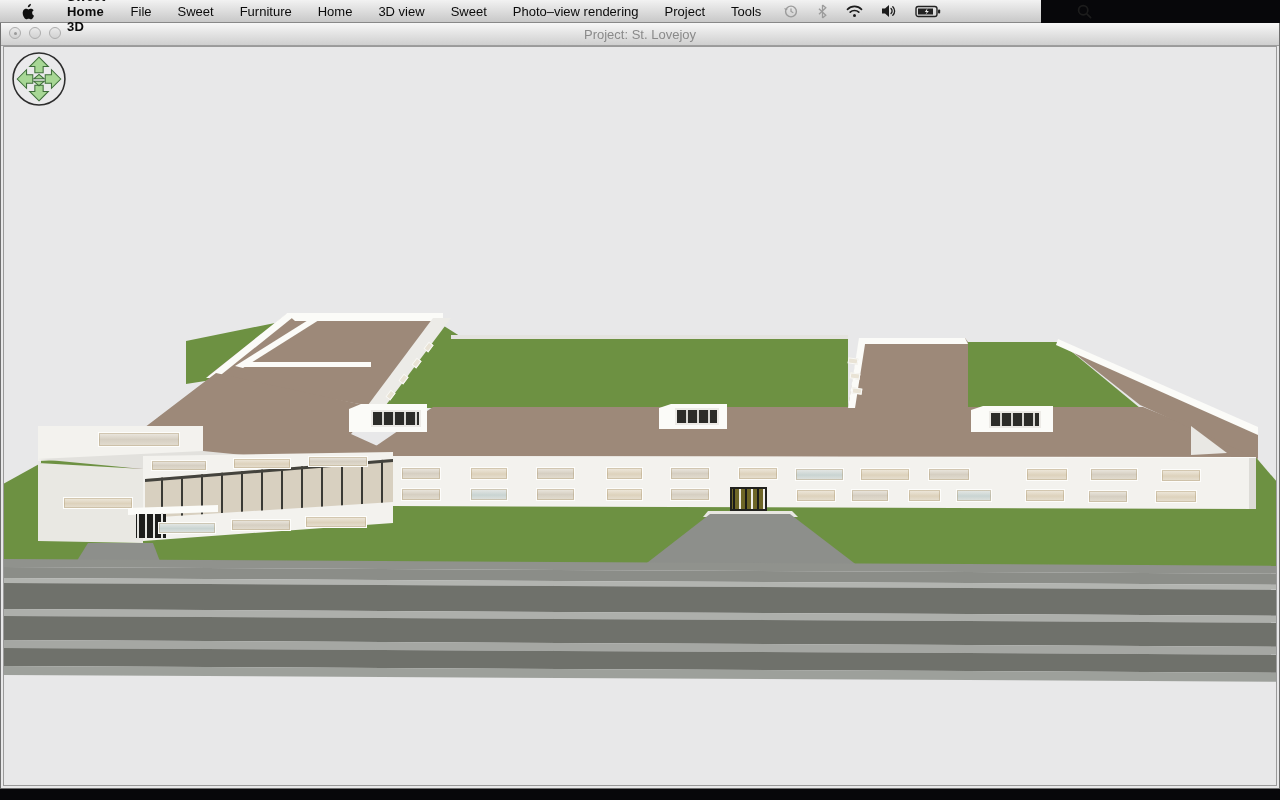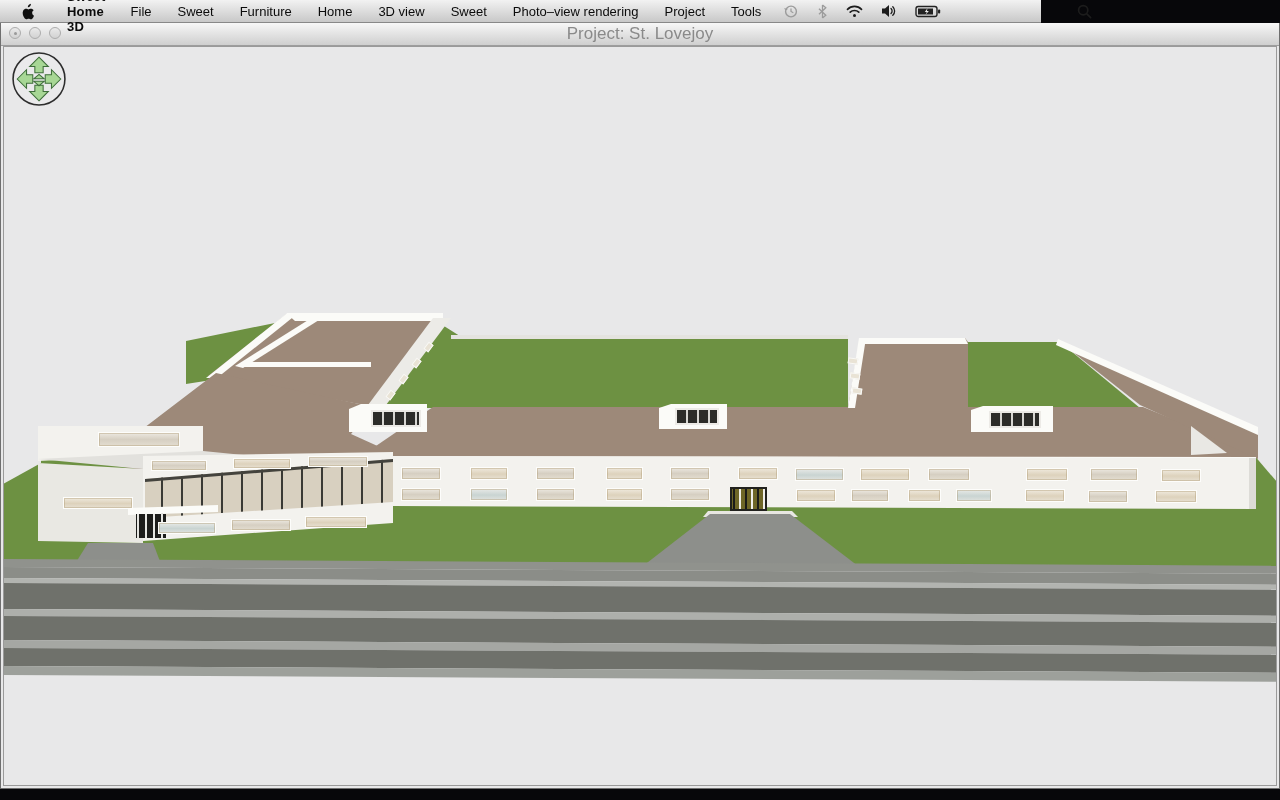--- a/index.html
+++ b/index.html
@@ -29,21 +29,21 @@
   #window{
     position:absolute;top:23px;left:0;width:1278px;height:765px;
     border:1px solid #6f6f6f;border-top:none;
     background:var(--sky,#e8e8e9);
   }
   #titlebar{
     position:absolute;top:0;left:0;right:0;height:22px;
     background:linear-gradient(#f7f7f7,#cfcfcf);
     border-bottom:1px solid #9d9d9d;
     display:flex;align-items:center;justify-content:center;
-    color:#8a8a8a;font-size:17px;
+    color:#8a8a8a;font-size:13px;
   }
   #win-buttons{position:absolute;left:8px;top:4px;display:flex;gap:8px;}
   .win-btn{width:12px;height:12px;border-radius:50%;border:1px solid #acacac;
     background:linear-gradient(#e9e9e9,#d2d2d2);box-sizing:border-box;position:relative;}
   .win-btn .dot{position:absolute;left:3.5px;top:3.5px;width:3px;height:3px;border-radius:50%;background:#9a9a9a;}
   #view{
     position:absolute;top:23px;left:2px;right:2px;bottom:2px;
     border:1px solid #9a9a9a;background:var(--sky,#e8e8e9);overflow:hidden;
   }
   #scene{position:absolute;left:-1px;top:-1px;width:1280px;height:745px;}

